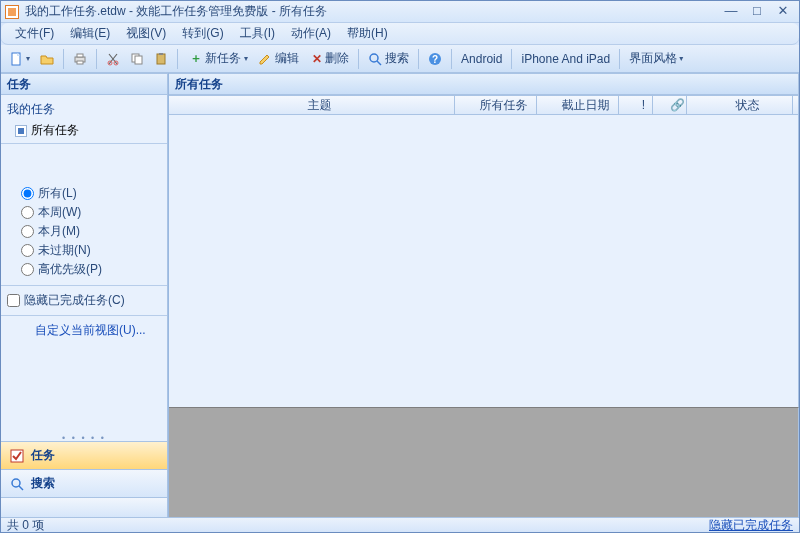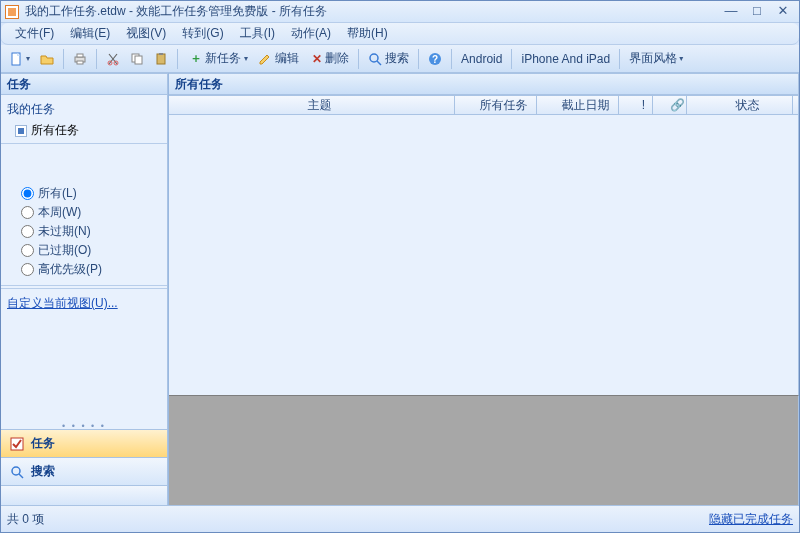--- a/index.html
+++ b/index.html
@@ -26,36 +26,36 @@
   .tree .root { padding: 2px 6px; color:#15428b;}
   .tree .node { padding: 2px 6px 2px 6px; display:flex; align-items:center;}
   .tree .node .chk{width:12px;height:12px;border:1px solid #9bb6d9;background:#fff;margin-right:4px;display:flex;align-items:center;justify-content:center;}
   .tree .node .chk.checked::after{content:"";width:6px;height:6px;background:#4a7ac0;}
   .tree .filters{padding:4px 0 4px 20px;margin-top:36px;}
   .tree .filters label{display:flex;align-items:center;padding:1px 0;color:#2a4a7a;}
   .tree .filters input{margin:0 4px 0 0;}
   .tree .hidechk{padding:4px 6px 4px 6px; display:flex; align-items:center;color:#2a4a7a;}
   .tree .hidechk input{margin:0 4px 0 0;}
   .tree .link{padding:4px 6px;}
-  .tree .link a{color:#1a4fba;text-decoration:underline;cursor:pointer;}
+  .tree .link a{color:#1a4fba;cursor:pointer;margin-left:28px;}
   .tree .divider{height:1px;background:#b7cdea;margin:2px 0;}
   .sidebar-spacer{flex:1;background:#e8f1fd;border-right:1px solid #a9c3e4;}
   .dots{height:8px;background:#e8f1fd;text-align:center;color:#7a97c2;font-size:9px;border-right:1px solid #a9c3e4;letter-spacing:2px;}
   .navbtns{}
   .navbtn{height:28px;background:linear-gradient(#f1f6fd,#d6e6fa);border-top:1px solid #a9c3e4;border-right:1px solid #a9c3e4;display:flex;align-items:center;padding:0 8px;color:#15428b;font-weight:bold;cursor:pointer;}
   .navbtn.active{background:linear-gradient(#fff1cf,#ffd77a);}
   .navbtn .nicon{width:16px;height:16px;margin-right:6px;display:flex;align-items:center;justify-content:center;}
   .main { flex: 1; display: flex; flex-direction: column; min-width: 0; }
   .main-hd { height: 22px; background: linear-gradient(#e6f0fc,#c9def7); border:1px solid #a9c3e4; border-left:none; display:flex; align-items:center; padding:0 6px; color:#15428b; font-weight:bold;}
   .grid { flex: 1; display: flex; flex-direction: column; min-height: 0; }
   .ghead{display:flex;height:20px;background:linear-gradient(#f4f8fe,#dce9fa);border:1px solid #a9c3e4;border-left:none;}
   .ghead .col{border-right:1px solid #a9c3e4;display:flex;align-items:center;justify-content:center;color:#2a4a7a;font-size:12px;margin-left:16px;}
   .gbody{flex:1;background:#e8f1fd;border-right:1px solid #a9c3e4;}
   .preview{height:110px;background:#a7a7a7;border-top:1px solid #7e7e7e;border-right:1px solid #a9c3e4;}
-  .status{height:27px;background:linear-gradient(#eaf2fc,#d5e5fa);border-top:1px solid #a9c3e4;display:flex;align-items:center;padding:0 6px;color:#2a4a7a;justify-content:space-between;}
+  .status{height:15px;background:linear-gradient(#eaf2fc,#d5e5fa);border-top:1px solid #a9c3e4;display:flex;align-items:center;padding:0 6px;color:#2a4a7a;justify-content:space-between;}
   .status a{color:#1a4fba;text-decoration:underline;}
   .ic14{width:14px;height:14px;}
 </style>
 </head>
 <body>
 
 <div class="frame">
 
   <div class="titlebar">
     <div class="doc-icon"></div>
@@ -173,32 +173,36 @@
           <label>
               <input type="radio" name="f" checked="" style="">
               <span>所有(L)</span>
             </label>
           <label>
               <input type="radio" name="f" style="">
               <span>本周(W)</span>
             </label>
           <label>
               <input type="radio" name="f" style="">
+              <span>本月(M)</span>
+            </label>
+          <label>
+              <input type="radio" name="f" style="">
               <span>未过期(N)</span>
             </label>
           <label>
               <input type="radio" name="f" style="">
-              <span>已过期(O)</span>
-            </label>
-          <label>
-              <input type="radio" name="f" style="">
               <span>高优先级(P)</span>
             </label>
         </div>
         <div class="divider"></div>
+        <div class="hidechk">
+          <input type="checkbox" style="">
+          <span>隐藏已完成任务(C)</span>
+        </div>
         <div class="divider"></div>
         <div class="link"><a>自定义当前视图(U)...</a></div>
       </div>
       <div class="sidebar-spacer"></div>
       <div class="dots">• • • • •</div>
       <div class="navbtns">
         <div class="navbtn active">
           <span class="nicon">
               <svg width="14" height="14" viewBox="0 0 14 14">
                 <rect x="1" y="1" width="12" height="12" fill="#fff" stroke="#c0392b"></rect>

